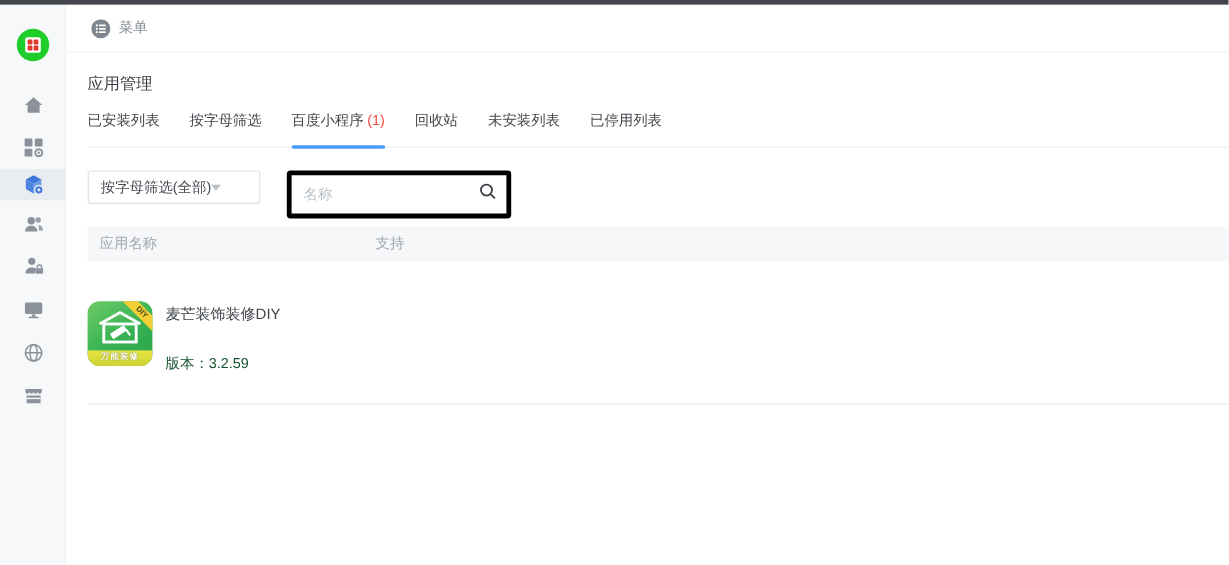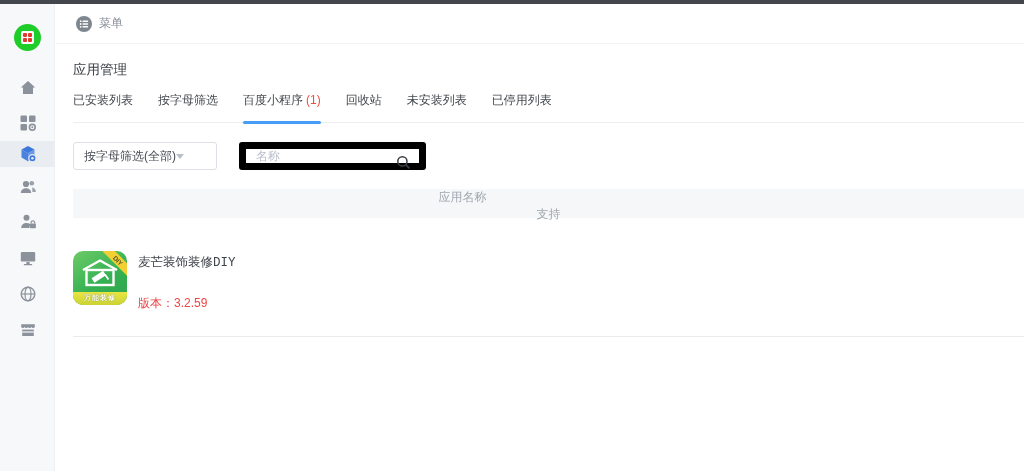--- a/index.html
+++ b/index.html
@@ -30,32 +30,32 @@
   .page-title { position:absolute; top:16px; left:17px; font-size:13.5px; color:#3b4046; }
 
   .tabs { position:absolute; top:43px; left:17px; right:0; height:35px; display:flex; gap:25px; align-items:flex-end; border-bottom:1px solid #eceef1; }
   .tab { position:relative; font-size:12px; color:#43474d; padding-bottom:13px; cursor:pointer; white-space:nowrap;margin-top:14px; }
   .tab .count { color:#f34c3f; margin-left:3px; }
   .tab.active::after { content:""; position:absolute; left:0; right:0; bottom:-2px; height:3px; background:#469df5; border-radius:1.5px; }
 
   .filter-row { position:absolute; top:97px; left:17px; display:flex; gap:22px; }
   .select-box { width:144px; height:28px; border:1px solid #dde0e5; border-radius:3px; background:#fff; display:flex; align-items:center; padding:0 10px; font-size:12px; color:#464b52; cursor:pointer; }
   .caret { width:0; height:0; border-left:4px solid transparent; border-right:4px solid transparent; border-top:5px solid #b9bfc8; }
-  .search-box { position:relative; width:187px; height:28px; border:7px solid #000000; border-radius:3px; background:#fff; }
+  .search-box { position:relative; width:187px; height:40px; border:4px solid #000000; border-radius:3px; background:#fff; }
   .search-box input { position:absolute; inset:0; border:none; outline:none; background:transparent; padding:0 30px 0 10px; font-size:12px; color:#464b52; font-family:"Liberation Sans", sans-serif; }
   .search-box input::placeholder { color:#b9c0c9; }
   .search-btn { position:absolute; right:8px; top:6px; cursor:pointer; }
 
-  .table-header { position:absolute; top:144px; left:17px; right:0; height:29px; background:#f5f7f9; display:flex; align-items:center; font-size:12px; color:#a2a8b0;flex-direction:column; }
+  .table-header { position:absolute; top:144px; left:17px; right:0; height:29px; background:#f5f7f9; display:flex; align-items:center; font-size:12px; color:#a2a8b0; }
   .th-name { width:240px; padding-left:10px; }
   .table-row { position:absolute; top:173px; left:17px; right:0; height:119px; border-bottom:1px solid #e9ebee; cursor:pointer; }
   .app-cell { position:absolute; left:0; top:33px; width:240px; display:flex; gap:11px; }
   .app-texts { padding-top:3px; }
-  .app-name { font-size:12.5px; color:#3f444a; margin-bottom:14px;font-family:Liberation Mono, monospace; }
-  .app-version { font-size:12px; color:#ef4444;margin-top:24px; }
+  .app-name { font-size:12.5px; color:#3f444a; margin-bottom:14px; }
+  .app-version { font-size:12px; color:#14532d;margin-top:24px; }
   .support-cell { position:absolute; left:240px; top:11px; font-size:12px; color:#4c5157; }
   .support-cell div { height:23px; line-height:23px; }
 
   
   .app-icon { position:relative; width:54px; height:54px; border-radius:10px; overflow:hidden; background:linear-gradient(145deg,#6ecb67 0%, #35b153 55%, #2ca34c 100%); flex:0 0 54px; }
   .icon-house { position:absolute; top:6px; left:7px; }
   .icon-band { position:absolute; bottom:0; left:0; right:0; height:13px; background:linear-gradient(180deg,#e8e542,#ccd332); color:#fffef2; font-size:7px; font-weight:bold; text-align:center; line-height:12px; letter-spacing:1px; text-shadow:0 0 1px rgba(70,90,20,.85); }
   .icon-ribbon { position:absolute; top:5px; right:-13px; width:44px; transform:rotate(45deg); background:#f2cf35; color:#4a511d; font-size:6.5px; font-weight:bold; text-align:center; line-height:9px; }
 </style>
 </head>

